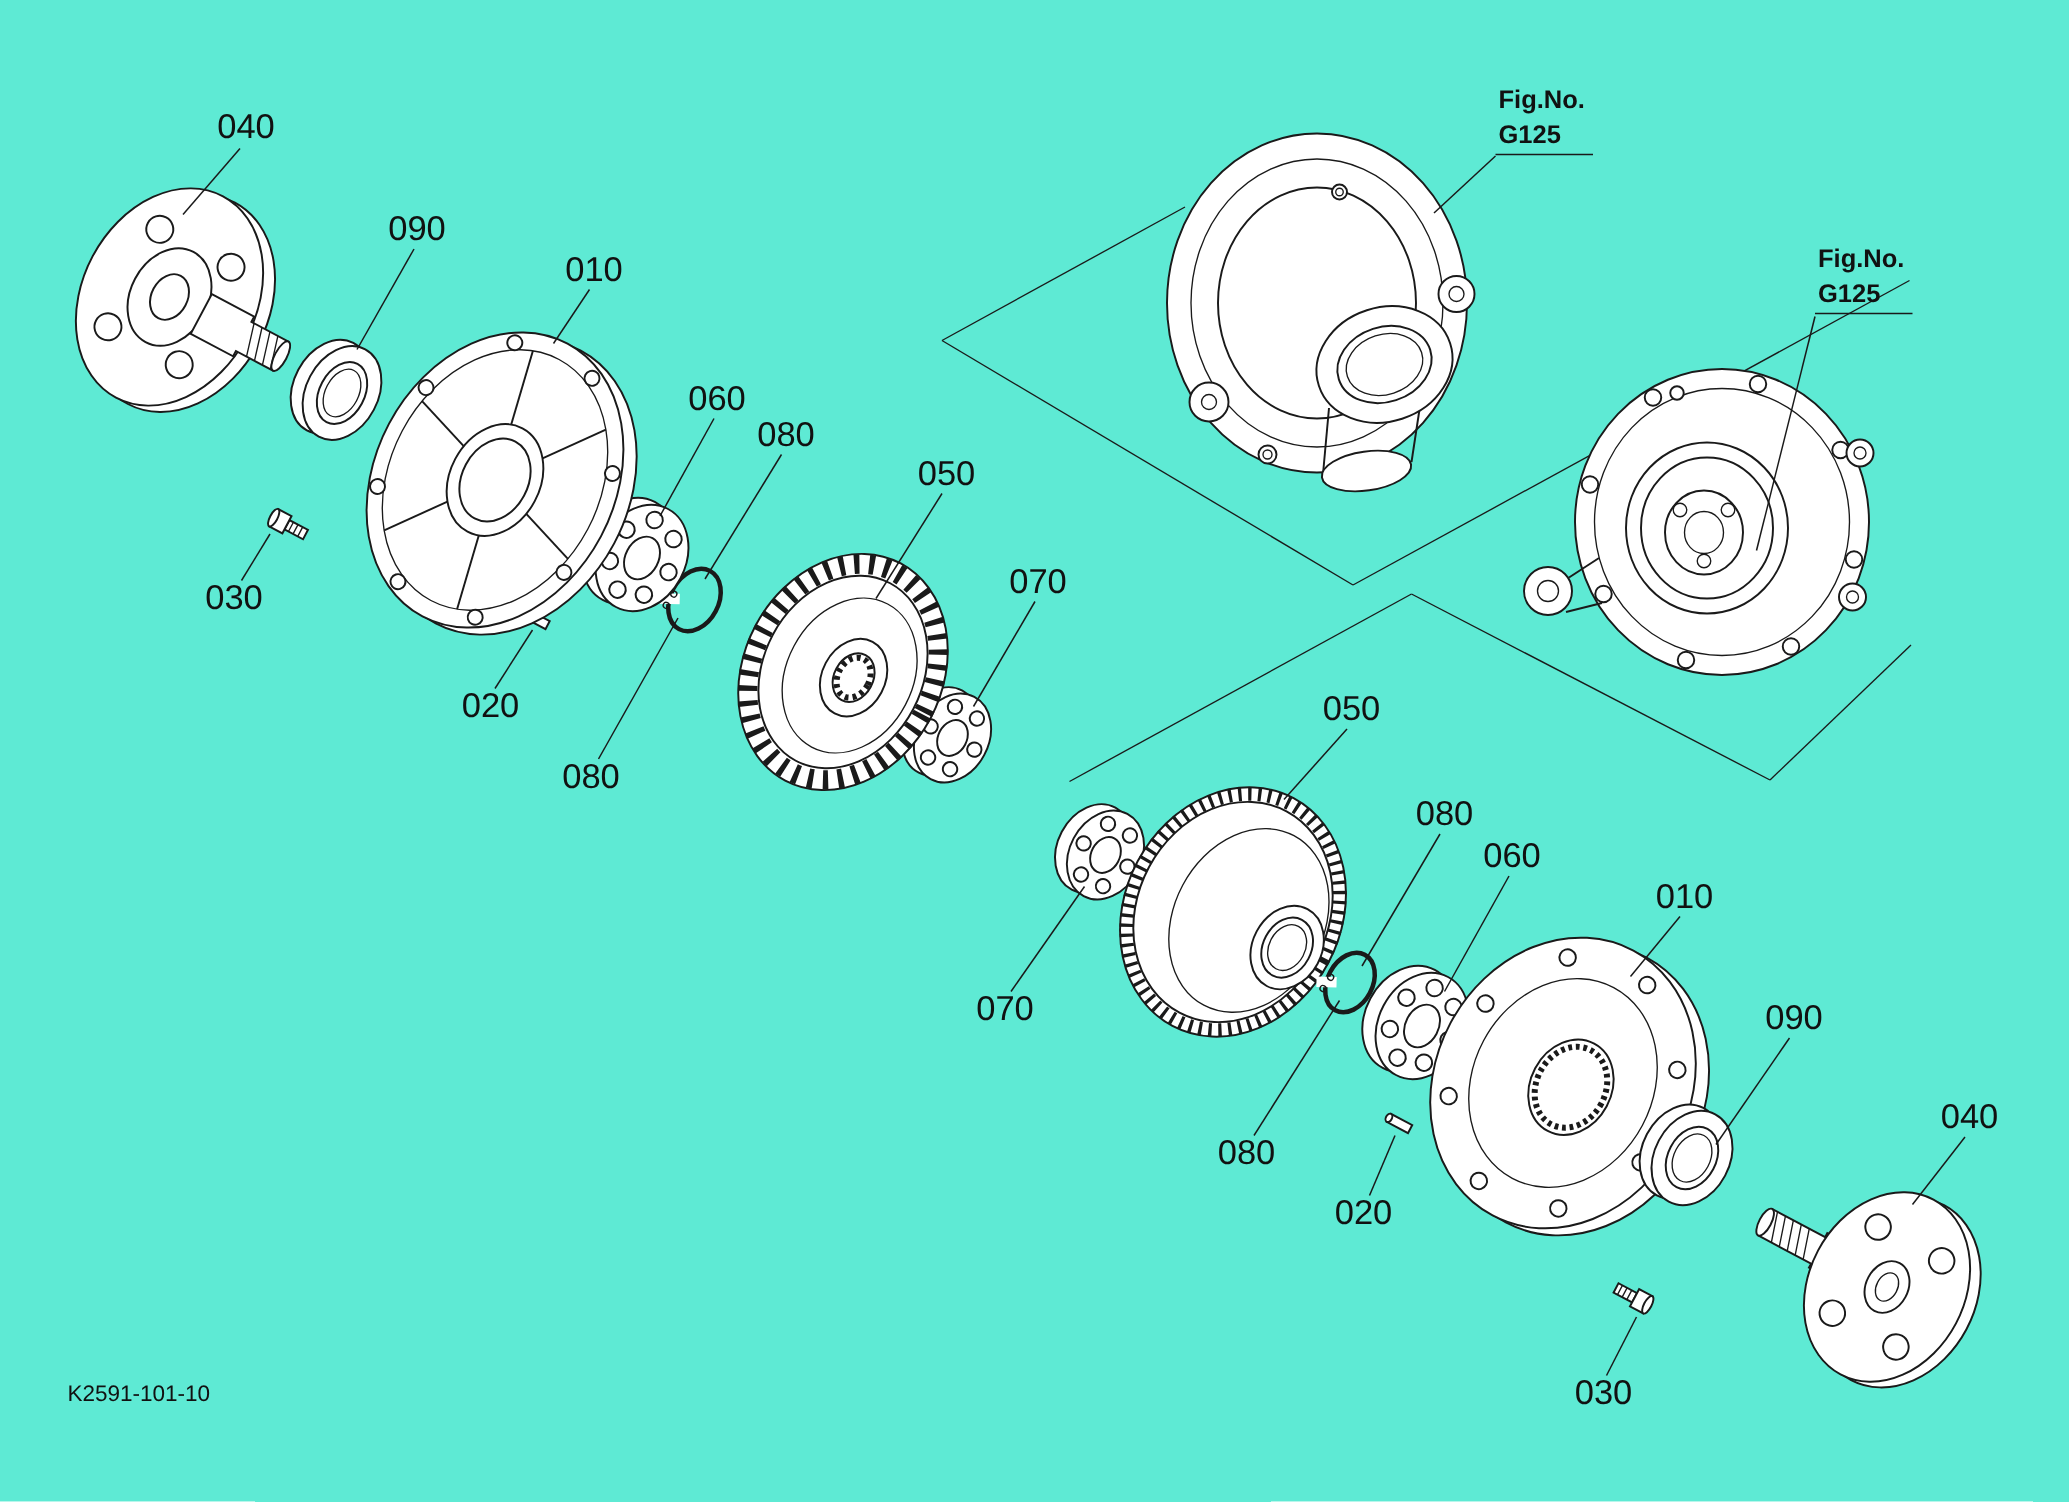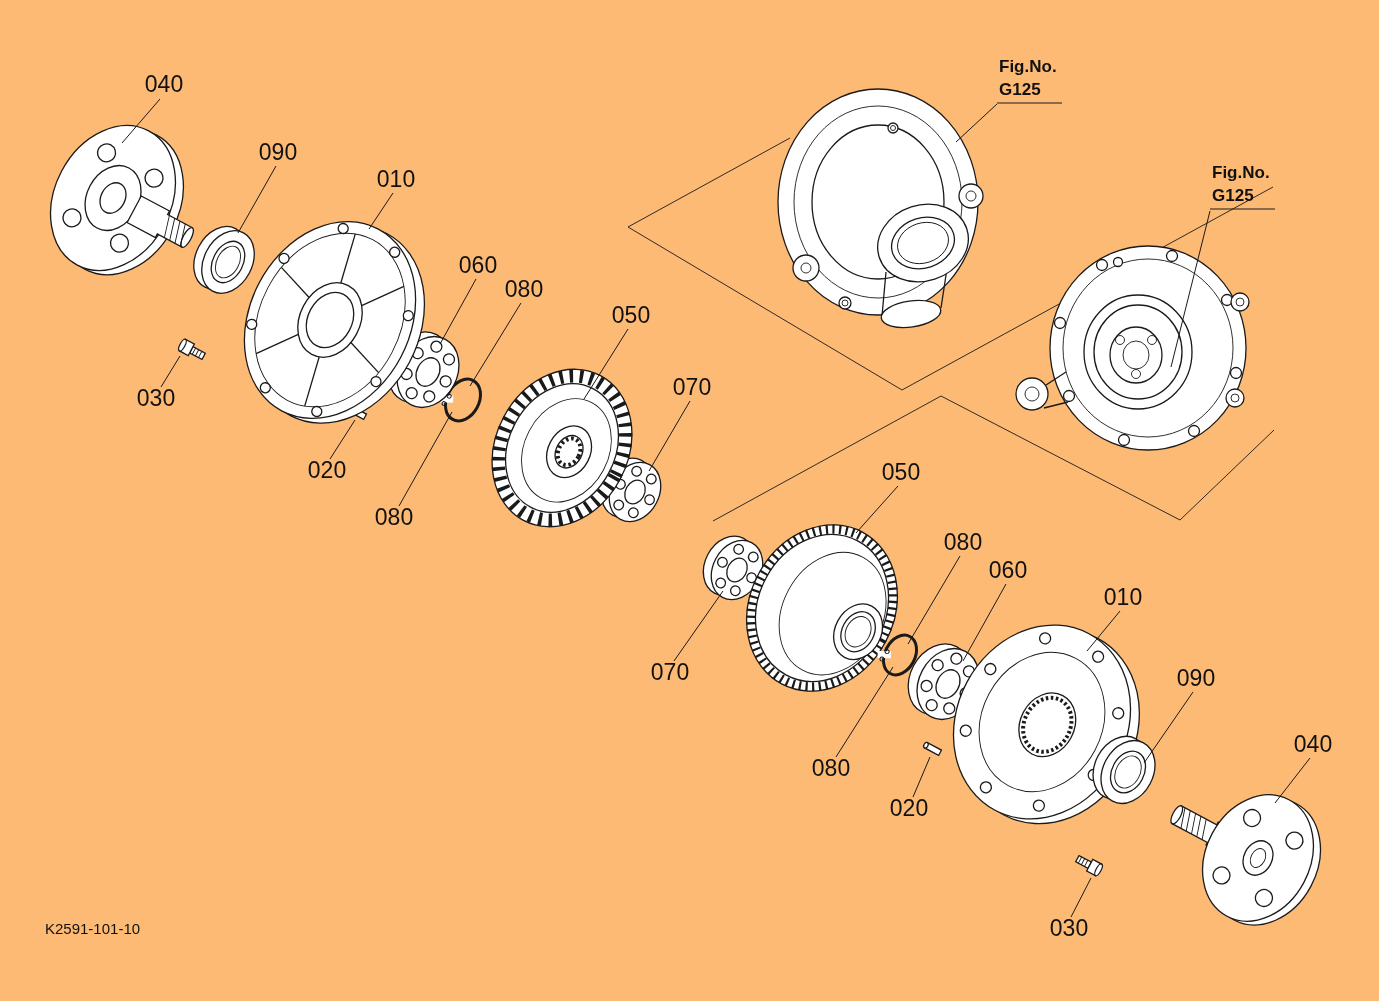--- a/index.html
+++ b/index.html
@@ -1,16 +1,16 @@
 <!DOCTYPE html>
 <html><head>
 <meta charset="utf-8">
 <style>
   html,body{margin:0;padding:0;background:#ffffff;}
-  .stage{position:relative;width:1379px;height:1001px;background:#fdba74;overflow:hidden;}
+  .stage{position:relative;width:1379px;height:1001px;background:#5eead4;overflow:hidden;}
   svg{display:block;}
   .ln{fill:none;stroke:#1a1a1a;stroke-width:1.3;}
   .fw{fill:#ffffff;stroke:#1a1a1a;stroke-width:1.3;}
   .thin{fill:none;stroke:#1a1a1a;stroke-width:0.9;}
   .ldr{fill:none;stroke:#1a1a1a;stroke-width:1;}
   .teeth{fill:none;stroke:#1a1a1a;}
   .gap{stroke:#ffffff;stroke-width:7;fill:none;}
   .callout{font:23px "Liberation Sans", sans-serif;fill:#111111;}
   .figref{font:bold 17px "Liberation Sans", sans-serif;fill:#111111;}
   .docnum{font:15px "Liberation Sans", sans-serif;fill:#111111;}

